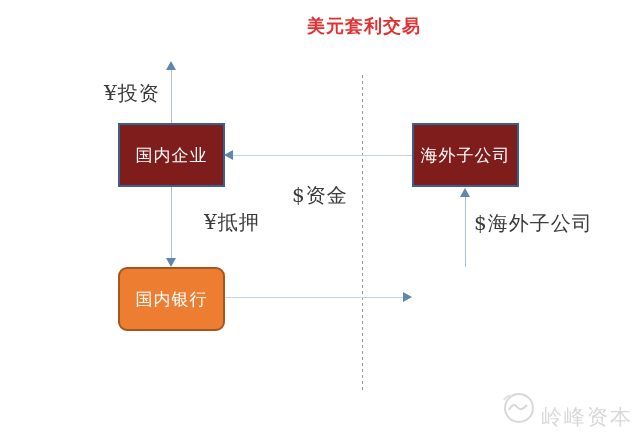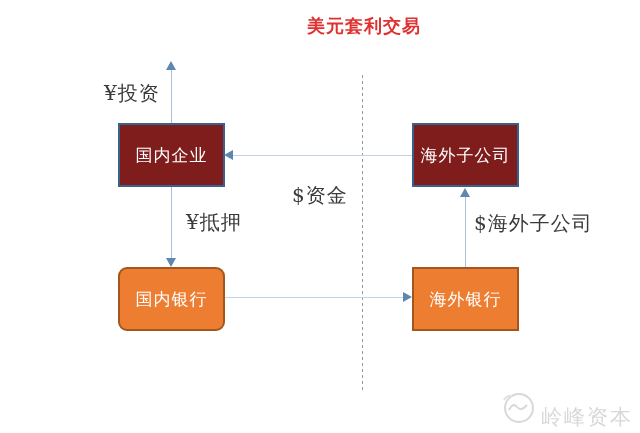--- a/index.html
+++ b/index.html
@@ -62,21 +62,21 @@
 
   .flow-label {
     position: absolute;
     font-size: 20px;
     color: #3a3a3a;
     letter-spacing: 1px;
     white-space: nowrap;
   }
   .lbl-investment { left: 104px; top: 80px; }
   .lbl-funds      { left: 292px; top: 134px; margin-top: 48px; }
-  .lbl-collateral { left: 186px; top: 209px; }
+  .lbl-collateral { left: 204px; top: 209px; }
   .lbl-loc        { left: 284px; top: 263px; }
   .lbl-loan       { left: 474px; top: 210px; }
 
   .divider {
     position: absolute;
     left: 362px;
     top: 75px;
     width: 1px;
     height: 315px;
     background: repeating-linear-gradient(to bottom, #9a9a9a 0 3px, transparent 3px 6px);
@@ -109,23 +109,20 @@
 
   <div class="box blue box-enterprise">
     <span>国内企业</span>
   </div>
   <div class="box blue box-subsidiary">
     <span>海外子公司</span>
   </div>
   <div class="box orange box-dbank">
     <span>国内银行</span>
   </div>
-  <div class="box orange box-obank">
-    <span>海外银行</span>
-  </div>
 
   <div class="line-v invest-line"></div>
   <div class="head head-up invest-head"></div>
   <div class="flow-label lbl-investment">¥投资</div>
 
   <div class="line-h funds-line"></div>
   <div class="head head-left funds-head"></div>
   <div class="flow-label lbl-funds">$资金</div>
 
   <div class="line-v collateral-line"></div>

